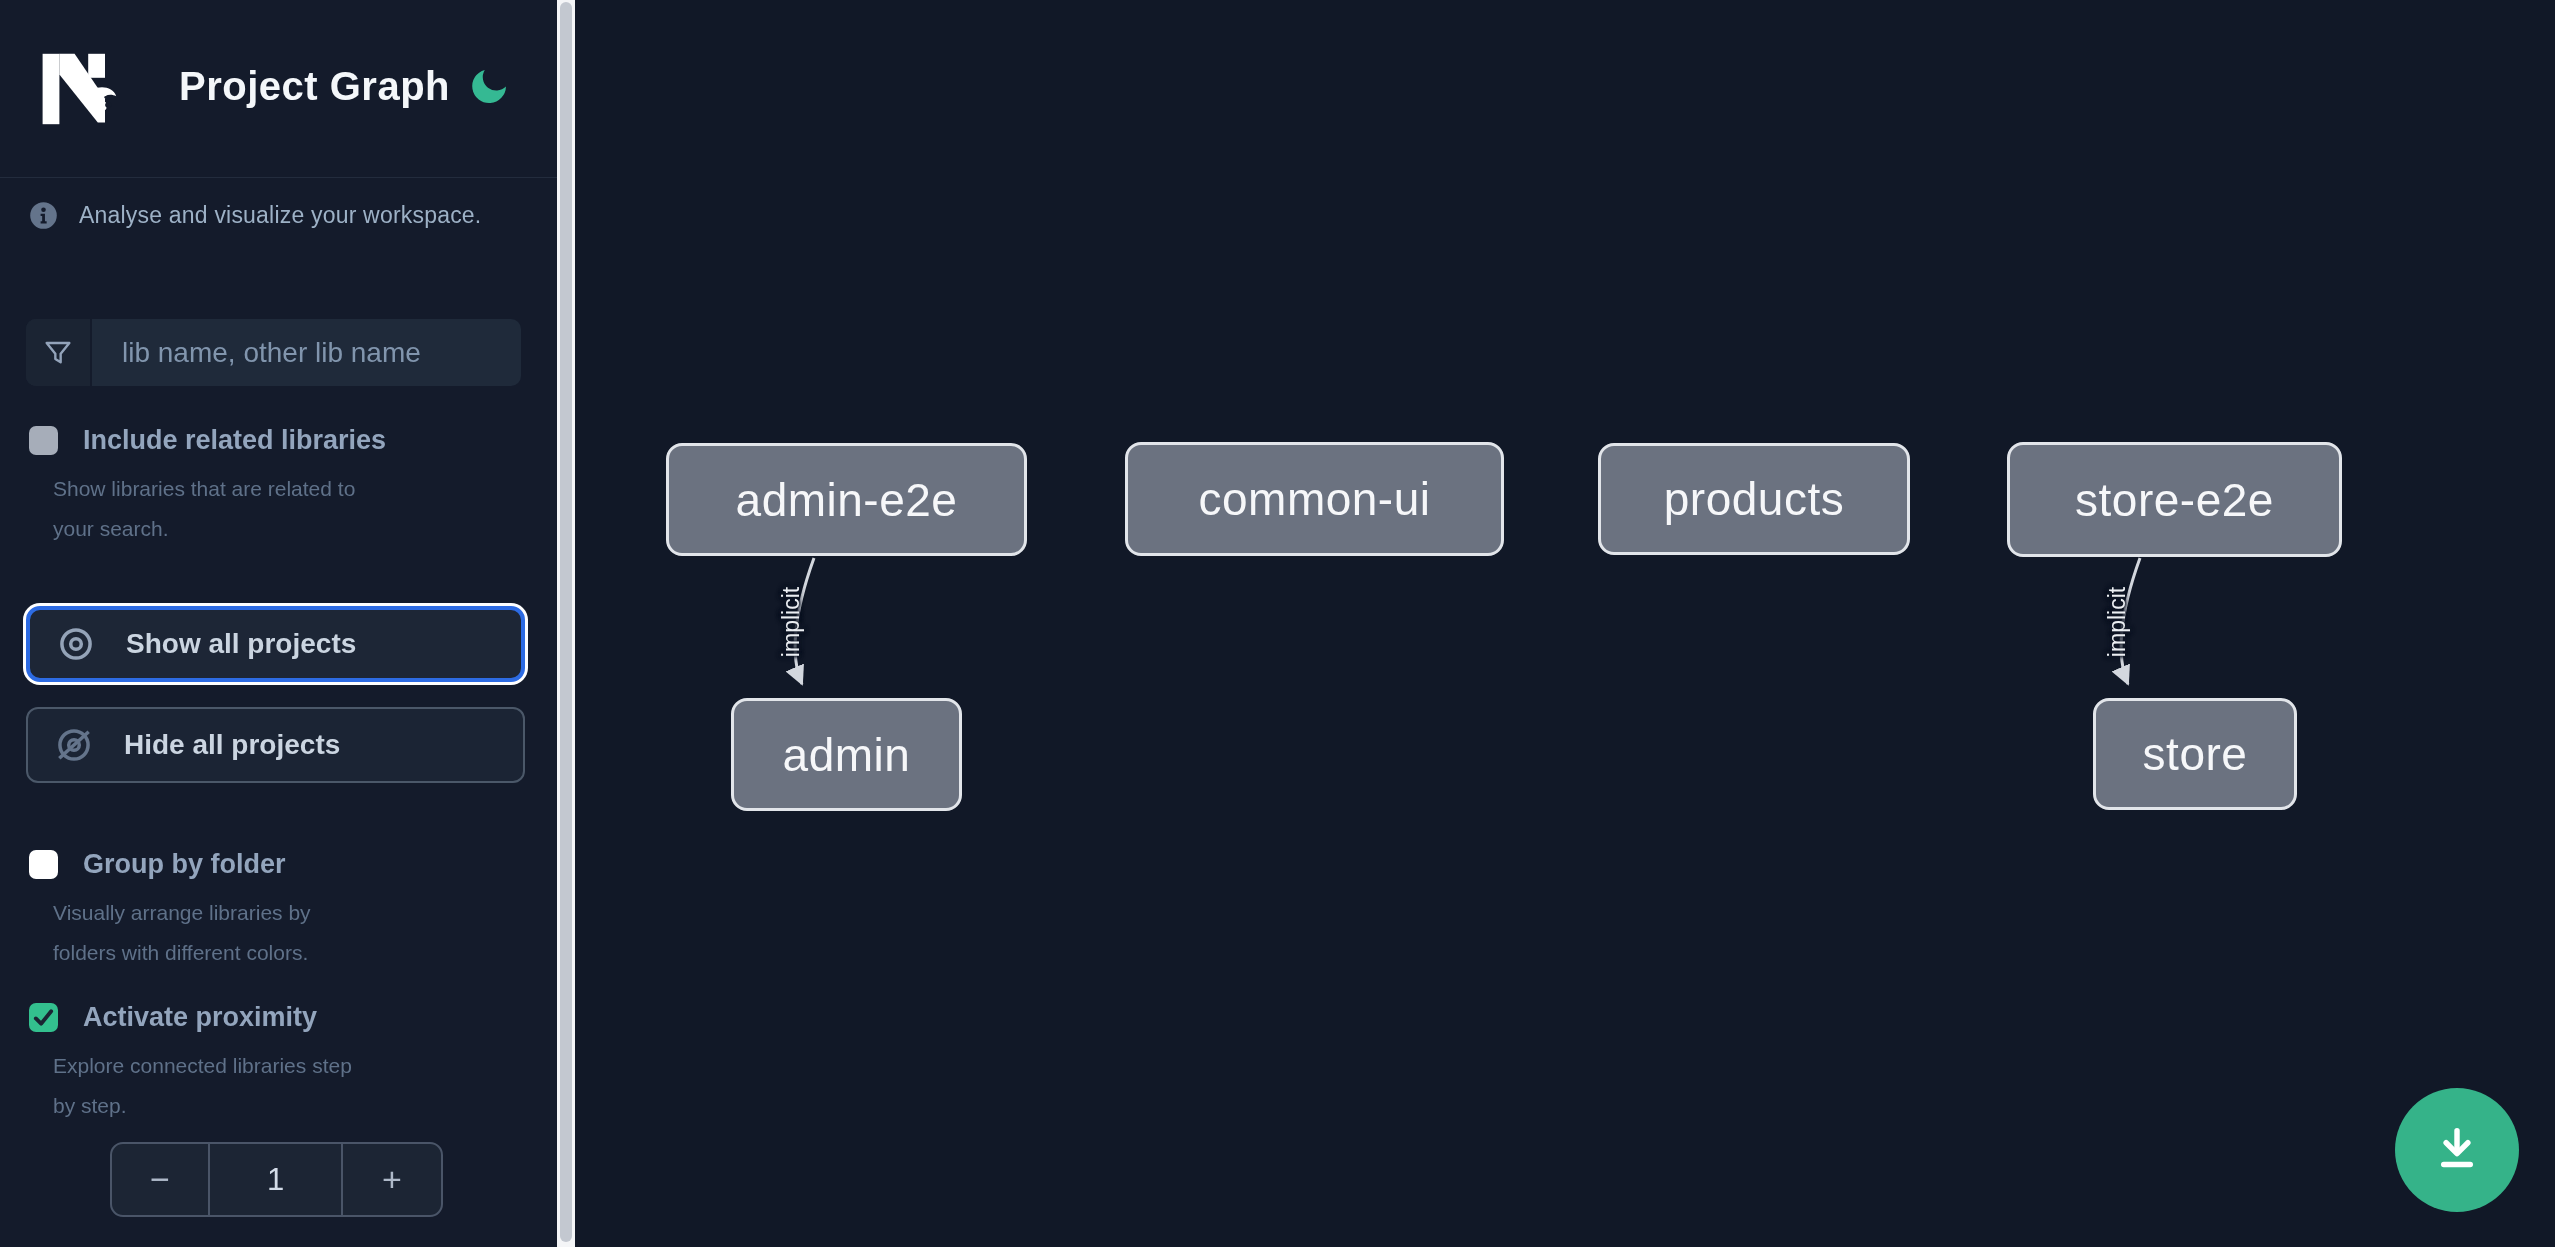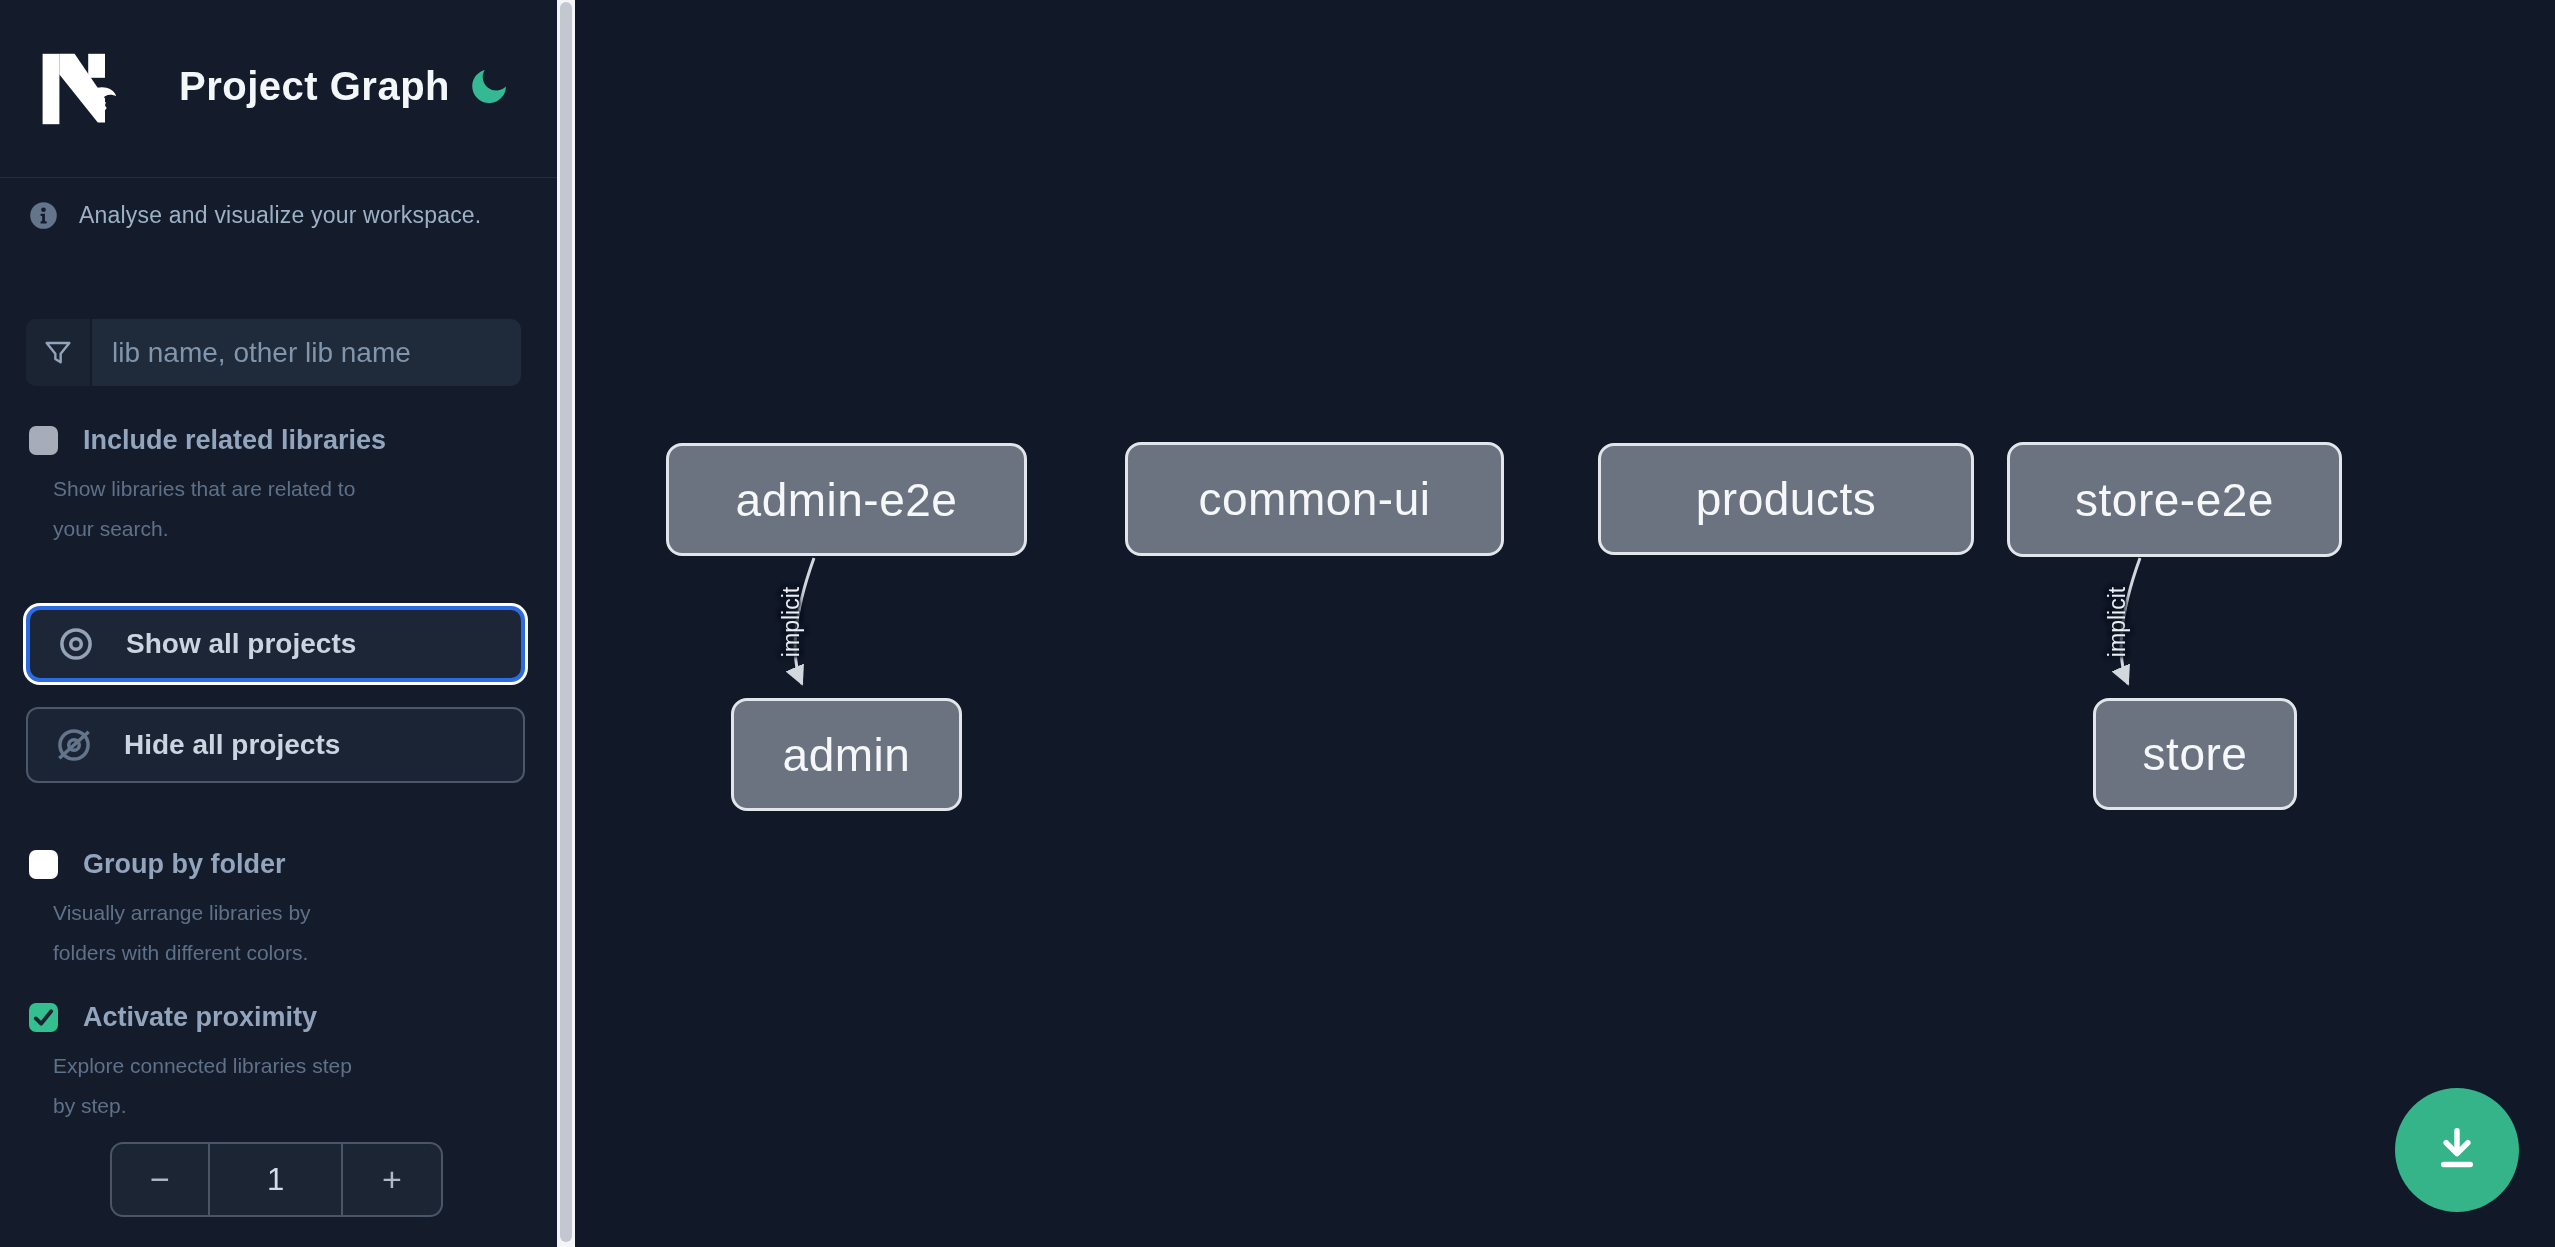--- a/index.html
+++ b/index.html
@@ -20,21 +20,21 @@
   .info-row { position:absolute; left:29px; top:201px; display:flex; align-items:center; }
   .info-icon { width:29px; height:29px; flex:0 0 29px; }
   .info-text { margin-left:21px; font-size:23px; color:#9db1c6; letter-spacing:0.2px; }
 
   .searchbox { position:absolute; left:26px; top:319px; width:495px; height:67px;
                background:#1f2a3a; border-radius:10px; display:flex; overflow:hidden; }
   .search-iconzone { width:66px; height:100%; background:#1b2433; display:flex;
                      align-items:center; justify-content:center; border-right:2px solid #141b2b; }
   .searchbox input { flex:1; background:transparent; border:none; outline:none;
                      font-family:"Liberation Sans", sans-serif;
-                     font-size:28px; color:#dbe4ef; padding:0 20px; }
+                     font-size:28px; color:#dbe4ef; padding:0 30px; }
   .searchbox input::placeholder { color:#8195ad; opacity:1; }
 
   .opt { position:absolute; left:29px; width:500px; }
   .opt-row { display:flex; align-items:flex-start; }
   .cbx { width:29px; height:29px; border-radius:7px; flex:0 0 29px; margin-top:1px;
          display:flex; align-items:center; justify-content:center; cursor:pointer; }
   .cbx-gray  { background:#a6adb9; }
   .cbx-white { background:#ffffff; }
   .cbx-green { background:#33c08e; }
   .opt-label { margin-left:25px; font-size:27px; font-weight:700; color:#93a5bd; cursor:pointer; }
@@ -67,21 +67,21 @@
 
   
   .canvas { position:absolute; left:575px; top:0; width:1980px; height:1247px;
             background:#111827; }
   .edges-svg { position:absolute; left:0; top:0; width:1980px; height:1247px; }
   .gnode { position:absolute; background:#6b7280; border:3px solid #e2e5ea;
            border-radius:16px; display:flex; align-items:center; justify-content:center;
            color:#f6f7f9; font-size:46px; letter-spacing:0.5px; cursor:pointer; }
   .n-admin-e2e { left:91px;   top:443px; width:361px; height:113px; }
   .n-common-ui { left:550px;  top:442px; width:379px; height:114px; }
-  .n-products  { left:1023px; top:443px; width:376px; height:112px;text-align:center; }
+  .n-products  { left:1023px; top:443px; width:312px; height:112px;text-align:center; }
   .n-store-e2e { left:1432px; top:442px; width:335px; height:115px; }
   .n-admin     { left:156px;  top:698px; width:231px; height:113px; }
   .n-store     { left:1498px; top:698px; width:204px; height:112px;margin-left:20px; }
 
   .edge-label { position:absolute; font-size:23px; font-weight:500; color:#eceff3;
                 transform:translate(-50%,-50%) rotate(-90deg);
                 text-shadow:0 0 3px #111827, 0 0 3px #111827, 0 0 4px #111827,
                             0 0 5px #111827, 0 0 6px #111827; }
   .el-1 { left:216px;  top:622px; }
   .el-2 { left:1542px; top:622px; }

